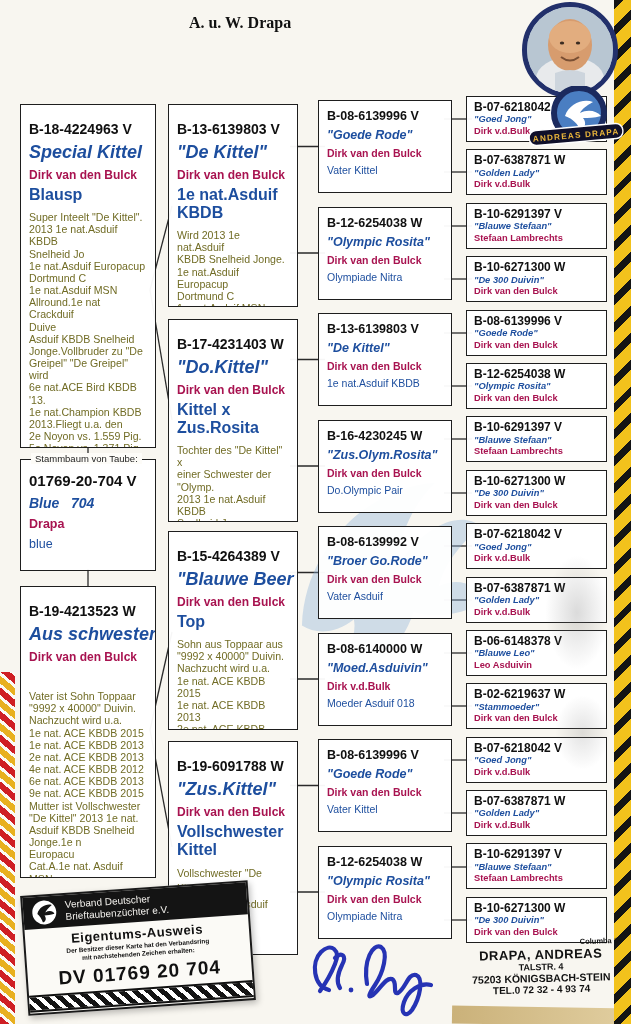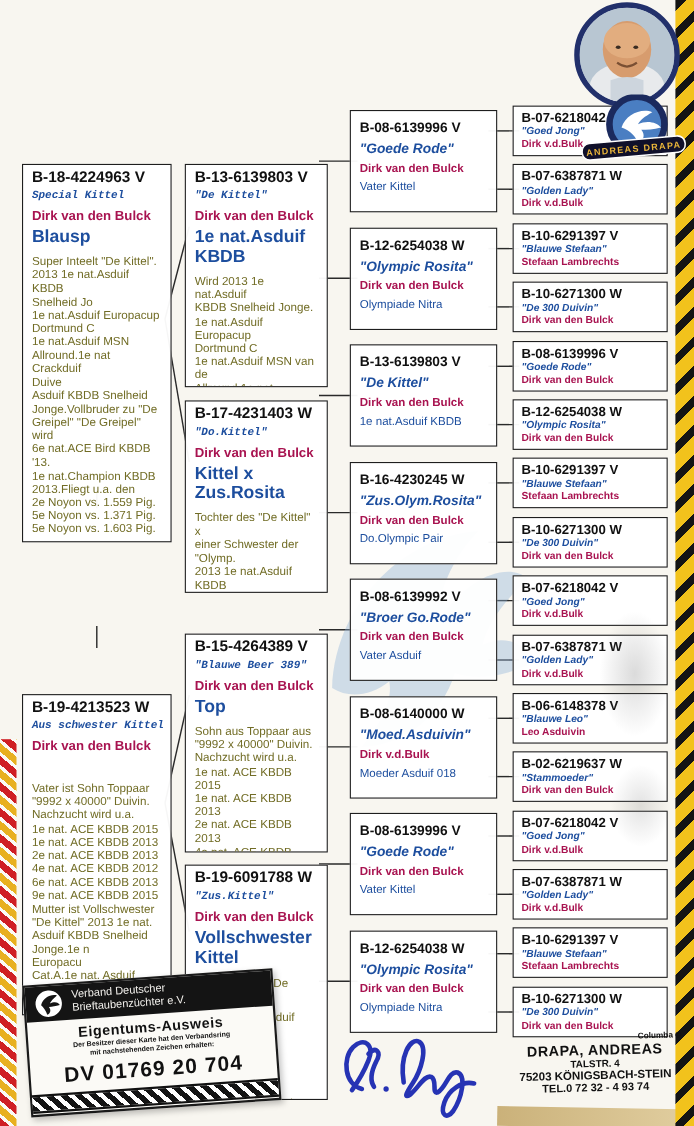--- a/index.html
+++ b/index.html
@@ -11,29 +11,29 @@
   .hdr-address{position:absolute;left:70px;top:46px;width:320px;text-align:center;
                font-style:italic;font-size:14px;}
   .hdr-contact{position:absolute;left:52px;top:78px;width:360px;font-weight:bold;font-size:10.5px;}
   
   .photo{position:absolute;left:522px;top:2px;width:86px;height:86px;border-radius:50%;
          border:5px solid #22306b;overflow:hidden;z-index:6;
          background:linear-gradient(180deg,#cfd9e3 0%,#a9bccb 55%,#d8dde2 100%);}
   .badge{position:absolute;left:527px;top:86px;width:98px;height:66px;z-index:6;}
   
   .box{position:absolute;box-sizing:border-box;background:rgba(255,255,255,0.96);
-       border:1.6px solid #1e1e1e;padding:2px 8px;z-index:2;overflow:hidden;margin-top:45px;}
+       border:1.6px solid #1e1e1e;padding:16px 8px;z-index:2;overflow:hidden;}
   .ring{font-weight:bold;color:#101010;}
   .pname{color:#1d4e9e;font-style:italic;font-weight:bold;white-space:pre;}
   .breeder{color:#a81350;font-weight:bold;}
   .info{color:#1d4e9e;}
   .desc{color:#716c25;white-space:pre-line;}
   
   .c12 .ring{font-size:14px;margin-bottom:5px;}
-  .c12 .pname{font-size:10px;margin-bottom:5px;font-family:Liberation Mono, monospace;}
+  .c12 .pname{font-size:18px;margin-bottom:5px;}
   .c12 .breeder{font-size:12px;margin-bottom:4px;}
   .c12 .info{font-size:16px;margin-bottom:7px;font-weight:bold;}
   .c12 .desc{font-size:10.6px;line-height:1.15;}
   
   .subject{position:absolute;left:20px;top:459px;width:136px;height:112px;z-index:2;
            border:1.6px solid #1e1e1e;background:rgba(255,255,255,0.96);box-sizing:border-box;
            padding:4px 8px 6px 8px;}
   .subject .legend{position:absolute;top:-7px;left:10px;background:#fdfcf8;padding:0 4px;
                    font-size:9.5px;color:#222;}
   .subject .ring{font-size:15px;margin:8px 0 6px 0;}
@@ -139,20 +139,21 @@
   <div class="scan-bottom"></div>
   <div class="smudge1"></div>
   <div class="smudge2"></div>
 
   <div class="watermark">
     <svg width="230" height="260" viewBox="0 0 230 260">
       <path fill="#8fb3d9" d="M30,140 C50,60 130,18 190,28 C160,48 140,78 140,98 C170,68 210,60 225,80 C200,95 182,110 172,130 C192,125 210,135 215,155 C190,162 162,162 142,150 C122,185 85,205 45,198 C70,178 82,160 82,145 C62,155 42,152 30,140 Z"></path>
     </svg>
   </div>
 
+  <div class="hdr-owner">A. u. W. Drapa</div>
 
   <div class="photo">
     <svg width="86" height="86" viewBox="0 0 86 86">
       <rect x="0" y="0" width="86" height="86" fill="#b8c6d2"></rect>
       <ellipse cx="43" cy="72" rx="34" ry="22" fill="#e8eaec"></ellipse>
       <ellipse cx="43" cy="38" rx="22" ry="26" fill="#d79c6e"></ellipse>
       <ellipse cx="43" cy="30" rx="21" ry="16" fill="#e2ad7f"></ellipse>
       <ellipse cx="35" cy="36" rx="2.2" ry="1.6" fill="#3a2c22"></ellipse>
       <ellipse cx="51" cy="36" rx="2.2" ry="1.6" fill="#3a2c22"></ellipse>
       <path d="M34,50 Q43,57 52,50" stroke="#7a4f33" stroke-width="2" fill="none"></path>
@@ -188,20 +189,27 @@
 Jonge.Vollbruder zu "De
 Greipel" "De Greipel" wird
 6e nat.ACE Bird KBDB '13.
 1e nat.Champion KBDB
 2013.Fliegt u.a. den
 2e Noyon vs. 1.559 Pig.
 5e Noyon vs. 1.371 Pig.
 5e Noyon vs. 1.603 Pig.</div>
   </div>
 
+  <div class="subject">
+    <div class="legend">Stammbaum von Taube:</div>
+    <div class="ring">01769-20-704 V</div>
+    <div class="pname">Blue   704</div>
+    <div class="breeder">Drapa</div>
+    <div class="info">blue</div>
+  </div>
 
   <div class="box c12" style="left:20px;top:586px;width:136px;height:292px;">
     <div class="ring">B-19-4213523 W</div>
     <div class="pname">Aus schwester Kittel</div>
     <div class="breeder" style="margin-bottom:26px;">Dirk van den Bulck</div>
     <div class="desc">Vater ist Sohn Toppaar
 "9992 x 40000" Duivin.
 Nachzucht wird u.a.
 1e nat. ACE KBDB 2015
 1e nat. ACE KBDB 2013
@@ -225,21 +233,21 @@
     <div class="info">1e nat.Asduif KBDB</div>
     <div class="desc">Wird 2013 1e nat.Asduif
 KBDB Snelheid Jonge.
 1e nat.Asduif Europacup
 Dortmund C
 1e nat.Asduif MSN van de
 Allround.1e nat Crackduif
 Duivenkrant.Wird 1e prov.
 Asduif KBDB Snelheid</div>
   </div>
-  <div class="box c12" style="left:168px;top:319px;width:130px;height:175px;">
+  <div class="box c12" style="left:168px;top:319px;width:130px;height:203px;">
     <div class="ring">B-17-4231403 W</div>
     <div class="pname">"Do.Kittel"</div>
     <div class="breeder">Dirk van den Bulck</div>
     <div class="info">Kittel x Zus.Rosita</div>
     <div class="desc">Tochter des "De Kittel" x
 einer Schwester der
 "Olymp.
 2013 1e nat.Asduif KBDB
 Snelheid Jo
 1e nat.Asduif Europacup

